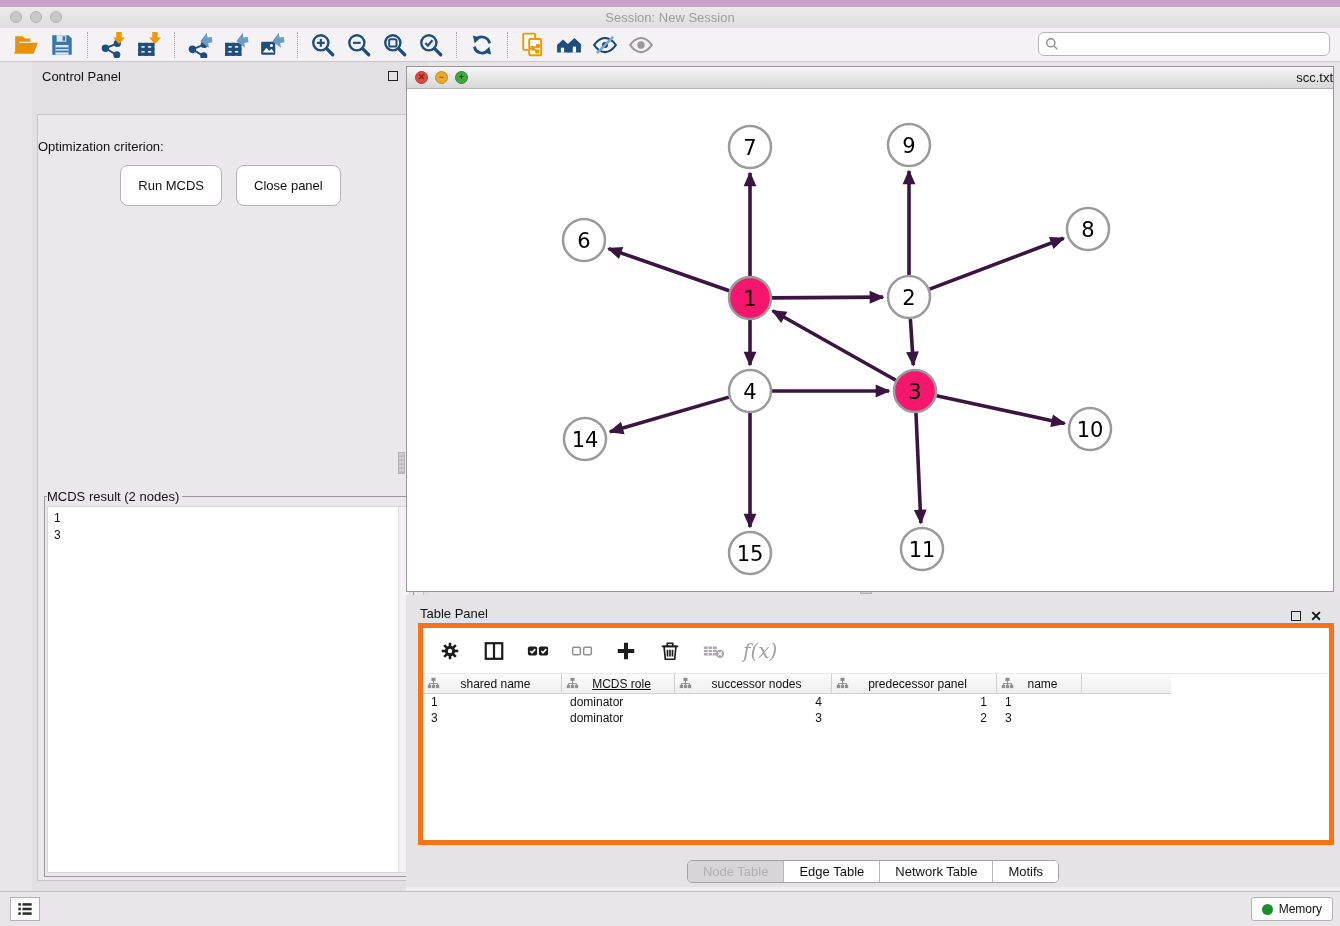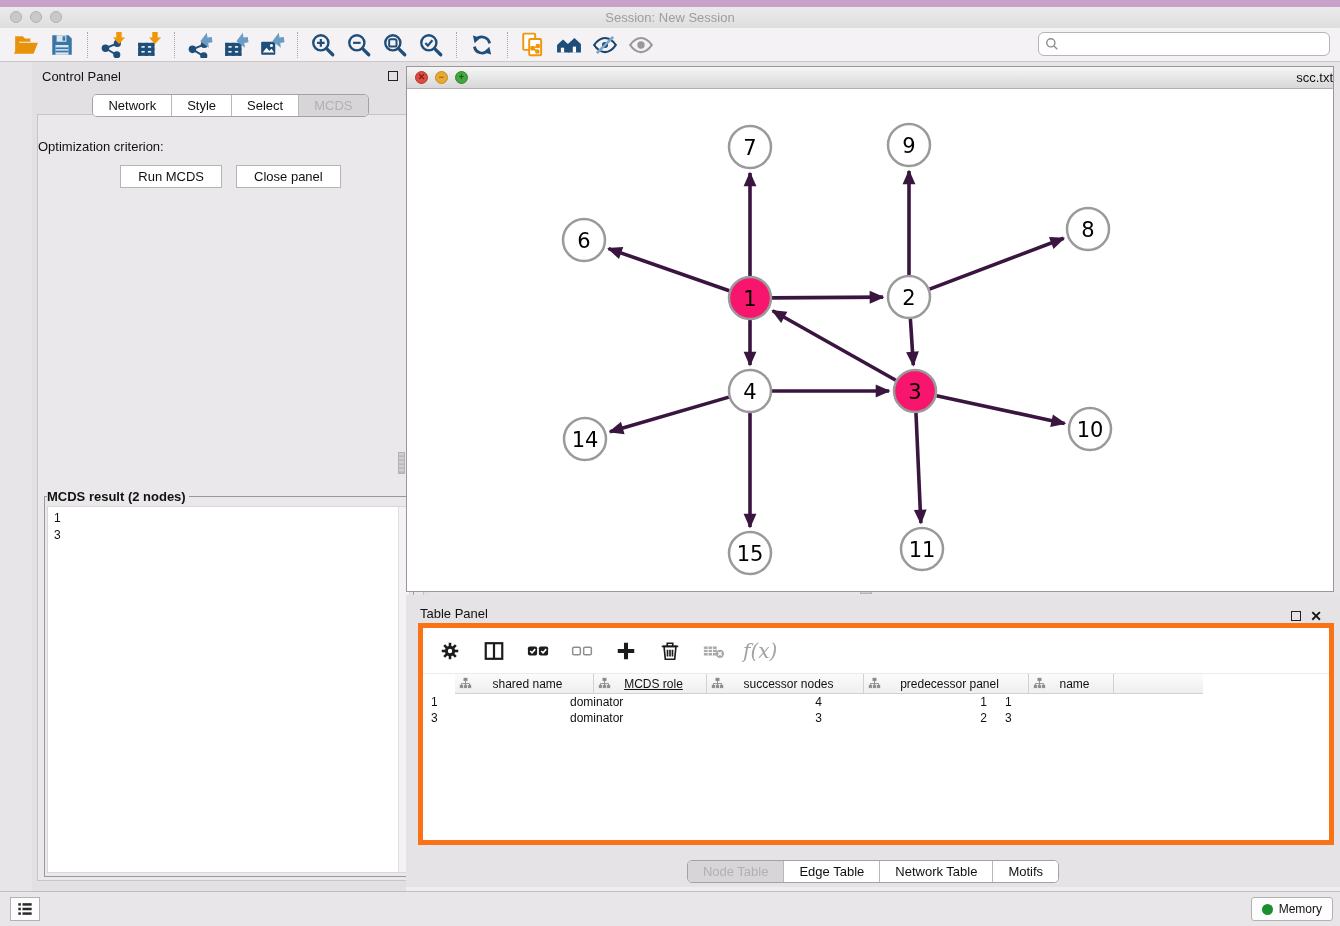--- a/index.html
+++ b/index.html
@@ -39,25 +39,25 @@
   .seg-tabs .seg.selected { background:#d7d5d7; color:#b2b0b2; }
   #cp-tabs-row { display:flex; justify-content:center; margin-top:4px; position:relative; z-index:2; }
   #cp-content { position:absolute; left:5px; right:5px; top:52px; bottom:10px;
     background:#eae8ea; border:1px solid #c6c4c6; }
   #opt-label { text-align:left; font-size:13px; color:#111; margin-top:24px; }
   #criterion-combo { width:308px; height:23px; margin:11px auto 0 auto; background:#fff;
     border:1px solid #b1afb1; border-radius:4px; display:flex; align-items:center; padding:0 6px 0 10px;
     font-size:13px; color:#111; }
   #criterion-combo .combo-text { flex:1; }
   .cp-buttons { display:flex; justify-content:center; gap:14px; margin-top:11px; }
-  .aqua-btn { background:#fff; border:1px solid #b5b3b5; border-radius:0; padding:3px 17px;
+  .aqua-btn { background:#fff; border:1px solid #b5b3b5; border-radius:8px; padding:12px 17px;
     font-size:13px; color:#111; font-family:"Liberation Sans",sans-serif; }
   #mcds-result { position:absolute; left:6px; right:9px; top:374px; bottom:3px;
     border:1px solid #9a989a; padding:0; background:#eae8ea; }
-  #mcds-result legend { font-size:13px; color:#111; margin-left:2px; padding:0 3px 0 0;font-weight:bold; }
+  #mcds-result legend { font-size:13px; color:#111; margin-left:2px; padding:0 3px 0 0; }
   #mcds-result-inner { position:absolute; left:2px; right:3px; top:2px; bottom:3px; background:#fff;
     border:1px solid #d8d6d8; }
   #mcds-result-text { font-size:12px; color:#111; white-space:pre; padding:3px 6px; line-height:17px; }
   #mcds-scroll { position:absolute; right:0; top:0; bottom:0; width:11px; background:#f4f2f4; border-left:1px solid #e0dee0; }
 
   
   #v-grip { position:absolute; left:398px; top:452px; width:7px; height:22px;
     background:repeating-linear-gradient(#cfcdcf,#cfcdcf 2px,#bab8ba 3px,#bab8ba 4px); border:1px solid #b5b3b5; }
   #h-grip { position:absolute; left:860px; top:587px; width:12px; height:7px;
     background:#cfcdcf; border:1px solid #b5b3b5; }
@@ -81,21 +81,21 @@
   #tp-header { height:26px; display:flex; align-items:flex-end; padding:0 18px 0 14px; }
   #tp-title { flex:1; font-size:13px; color:#111; }
   #tp-white { position:absolute; left:12px; right:6px; top:28px; height:222px; background:#fff;
     border:5px solid #f97316; }
   #tp-toolbar { height:46px; display:flex; align-items:center; padding-left:12px; gap:14px;
     border-bottom:1px solid #eceaec; }
   .tpt-btn { width:30px; height:30px; display:inline-flex; align-items:center; justify-content:center; }
   .tpt-btn svg { width:22px; height:22px; }
   #fx-label { font-family:"DejaVu Serif",serif; font-style:italic; font-size:20px; color:#a3a1a3; }
   #tbl-header { display:flex; height:20px; background:linear-gradient(#fbfbfb,#efefef);
-    border-bottom:1px solid #d2d0d2; width:748px;margin-left:32px; }
+    border-bottom:1px solid #d2d0d2; width:748px; }
   .th-cell { display:flex; align-items:center; border-right:1px solid #d2d0d2; font-size:12px; color:#111; }
   .th-cell svg { width:13px; height:13px; margin-left:4px; flex:none; }
   .th-cell .th-label { flex:1; text-align:center; padding-right:10px; }
   .trow { display:flex; height:16px; font-size:12px; color:#111; }
   .td-cell { overflow:hidden; white-space:nowrap; }
   #tp-tabs-row { position:absolute; left:0; right:0; bottom:8px; display:flex; justify-content:center; }
   #tp-bottom-strip { position:absolute; left:0; right:0; bottom:0; height:4px; background:#efedef; }
 
   
   #status-bar { position:absolute; left:0; right:0; bottom:0; height:35px; background:#e8e6e8;
@@ -294,28 +294,20 @@
   </div>
 </div>
 
 <div id="control-panel">
   <div id="cp-header">
     <span id="cp-title">Control Panel</span>
     <span class="panel-btns">
       <span class="float-box"></span>
       <span class="close-x">✕</span>
     </span>
-  </div>
-  <div id="cp-tabs-row">
-    <div class="seg-tabs" id="cp-tabs">
-        <span class="seg">Network</span>
-        <span class="seg">Style</span>
-        <span class="seg">Select</span>
-        <span class="seg selected">MCDS</span>
-      </div>
   </div>
   <div id="cp-content">
     <div id="opt-label">Optimization criterion:</div>
     <div class="cp-buttons">
       <button class="aqua-btn">Run MCDS</button>
       <button class="aqua-btn">Close panel</button>
     </div>
     <fieldset id="mcds-result">
       <legend>MCDS result (2 nodes)</legend>
       <div id="mcds-result-inner">

